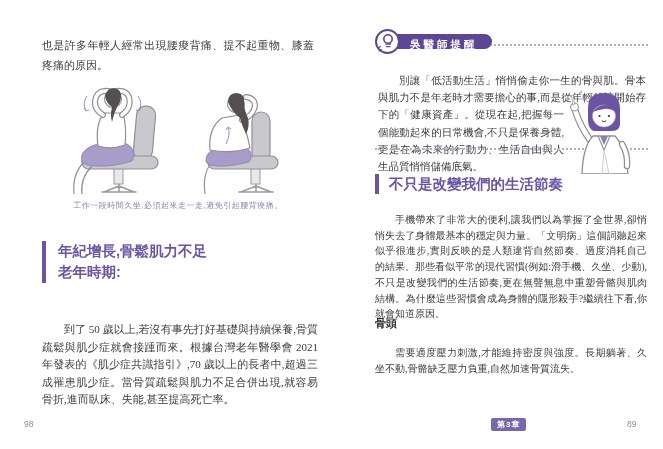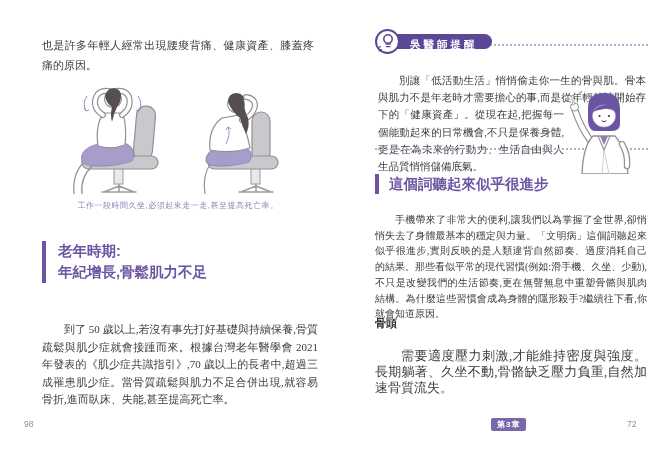--- a/index.html
+++ b/index.html
@@ -31,34 +31,34 @@
   .tip-text{left:378px;top:72px;width:268px;font-size:10.5px;line-height:17.2px;text-indent:2em;}
   .float-sp1{float:right;width:0;height:35px;}
   .float-sp2{float:right;clear:right;width:82px;height:60px;}
   .doctor-wrap{left:560px;top:88px;width:86px;height:86px;}
 
   
   .sec-heading-right{left:375px;top:174px;border-left:4px solid #6b55a3;padding-left:10px;color:#6b55a3;
                      font-weight:bold;font-size:14.5px;line-height:20px;}
   .body-par-right{left:375px;top:202px;width:272px;font-size:10px;line-height:15.7px;text-indent:2em;}
   .sub-heading{left:375px;top:316px;font-size:11px;font-weight:bold;color:#2e2b30;}
-  .sub-par{left:375px;top:335px;width:272px;font-size:13px;line-height:16px;text-indent:2em;}
+  .sub-par{left:375px;top:335px;width:272px;font-size:10px;line-height:16px;text-indent:2em;}
 
   
   .chapter-chip{left:491px;top:418px;background:#7668ab;color:#fff;font-size:8px;line-height:13px;
                 padding:0 6px;border-radius:2px;font-weight:bold;letter-spacing:1px;}
   .chapter-title{left:534px;top:419px;font-size:9px;font-weight:bold;color:#2e2b30;letter-spacing:.5px;margin-top:43px;}
   .pagenum-right{left:627px;top:419px;}
 </style>
 </head>
 <body>
 
 <div>
 
-  <p class="abs intro-par justify">也是許多年輕人經常出現腰痠背痛、健康資產、膝蓋疼痛的原因。</p>
+  <p class="abs intro-par justify">也是許多年輕人經常出現腰痠背痛、提不起重物、膝蓋疼痛的原因。</p>
 
   <div class="abs figure-wrap">
     <svg width="252" height="116" viewBox="0 0 252 116">
 
       <path d="M46 110 L80 110 M63 101 L63 110 M63 104 L48 110 M63 104 L78 110" stroke="#9a9aa0" stroke-width="1.5" fill="none" stroke-linecap="round"></path>
       <rect x="58" y="86" width="9" height="16" fill="#e9e9eb" stroke="#9a9aa0" stroke-width="1"></rect>
 
       <rect x="79" y="24" width="19" height="54" rx="9" fill="#c9c9cd" stroke="#8f8f96" stroke-width="1.2" transform="rotate(5 88 51)"></rect>
 
       <rect x="26" y="74" width="76" height="13" rx="6.5" fill="#c9c9cd" stroke="#8f8f96" stroke-width="1.2"></rect>
@@ -97,25 +97,25 @@
       <path d="M186 38 Q197 34 199 24 Q199 16 190 15" stroke="#8f8f96" stroke-width="6" fill="none" stroke-linecap="round"></path>
       <path d="M186 38 Q197 34 199 24 Q199 16 190 15" stroke="#ffffff" stroke-width="3.6" fill="none" stroke-linecap="round"></path>
 
       <circle cx="180" cy="22" r="8.5" fill="#ffffff" stroke="#8f8f96" stroke-width="1.1"></circle>
       <path d="M172 20 Q172 11 181 11 Q189 12 188 20 Q188 28 192 36 Q194 44 190 52 Q186 44 184 36 Q176 30 172 20 Z" fill="#55504f"></path>
 
       <path d="M170 62 Q175 52 172 45 M172 45 l-2 3 M172 45 l3 2" stroke="#9a93c0" stroke-width="1" fill="none"></path>
     </svg>
   </div>
 
-  <div class="abs fig-caption sans">工作一段時間久坐,必須起來走一走,甚至提高死亡率。</div>
+  <div class="abs fig-caption sans">工作一段時間久坐,必須起來走一走,避免引起腰背痠痛。</div>
 
   <div class="abs sec-heading sec-heading-left sans">
+    <span style="display:block">年紀增長,骨鬆肌力不足</span>
     <span style="display:block">老年時期:</span>
-    <span style="display:block">年紀增長,骨鬆肌力不足</span>
   </div>
 
   <p class="abs body-par-left justify">到了 50 歲以上,若沒有事先打好基礎與持續保養,骨質疏鬆與肌少症就會接踵而來。根據台灣老年醫學會 2021 年發表的《肌少症共識指引》,70 歲以上的長者中,超過三成罹患肌少症。當骨質疏鬆與肌力不足合併出現,就容易骨折,進而臥床、失能,甚至提高死亡率。</p>
 
   <div class="abs pagenum pagenum-left sans">98</div>
 </div>
 
 <div>
 
   <div>
@@ -165,26 +165,26 @@
         <ellipse cx="44" cy="28" rx="11.5" ry="11" fill="#ffffff" stroke="#b9a8d6" stroke-width="0.6"></ellipse>
         <path d="M33 24 Q38 16 47 17 Q55 18 56 24 Q50 20 44 21 Q37 22 33 24 Z" fill="#6b55a3"></path>
 
         <circle cx="39.5" cy="28" r="1.1" fill="#3d3a3e"></circle>
         <circle cx="49" cy="28" r="1.1" fill="#3d3a3e"></circle>
         <path d="M42 33 Q44 35 46 33" stroke="#3d3a3e" stroke-width="1" fill="none" stroke-linecap="round"></path>
       </svg>
     </div>
   </div>
 
-  <div class="abs sec-heading-right sans">這個詞聽起來似乎很進步</div>
+  <div class="abs sec-heading-right sans">不只是改變我們的生活節奏</div>
 
   <p class="abs body-par-right justify">手機帶來了非常大的便利,讓我們以為掌握了全世界,卻悄悄失去了身體最基本的穩定與力量。「文明病」這個詞聽起來似乎很進步,實則反映的是人類違背自然節奏、過度消耗自己的結果。那些看似平常的現代習慣(例如:滑手機、久坐、少動),不只是改變我們的生活節奏,更在無聲無息中重塑骨骼與肌肉結構。為什麼這些習慣會成為身體的隱形殺手?繼續往下看,你就會知道原因。</p>
 
   <div class="abs sub-heading sans">骨頭</div>
 
   <p class="abs sub-par justify">需要適度壓力刺激,才能維持密度與強度。長期躺著、久坐不動,骨骼缺乏壓力負重,自然加速骨質流失。</p>
 
   <div>
     <span class="abs chapter-chip sans">第3章</span>
     <span class="abs chapter-title sans">現代文明病,骨與肌的危機</span>
-    <span class="abs pagenum pagenum-right sans">72</span>
+    <span class="abs pagenum pagenum-right sans">89</span>
   </div>
 </div>
 
 </body></html>

